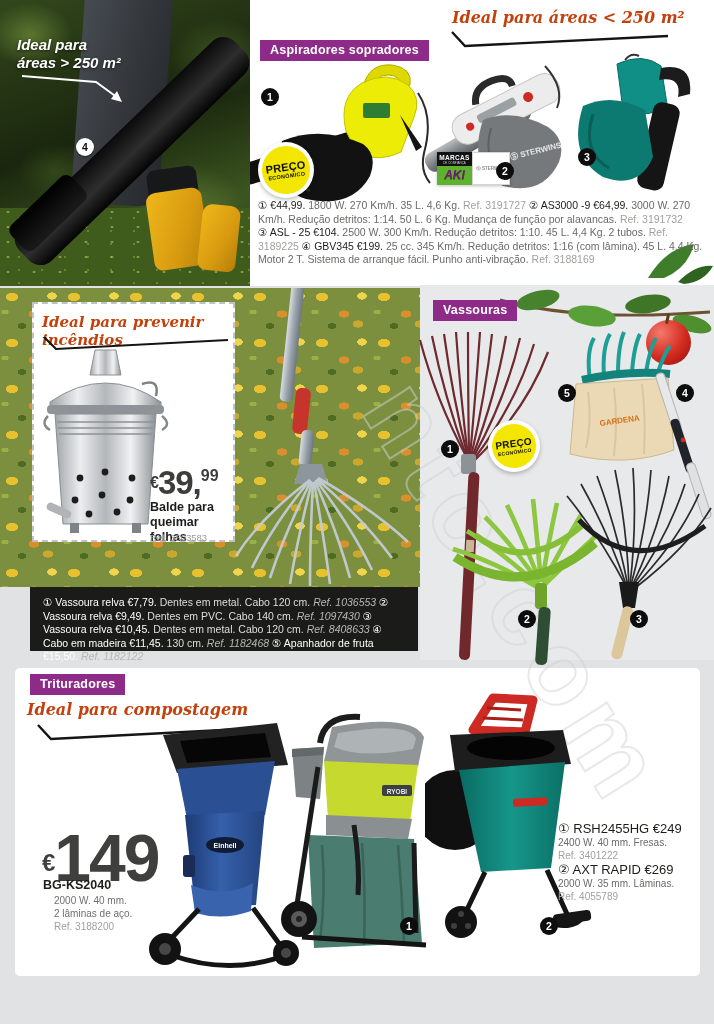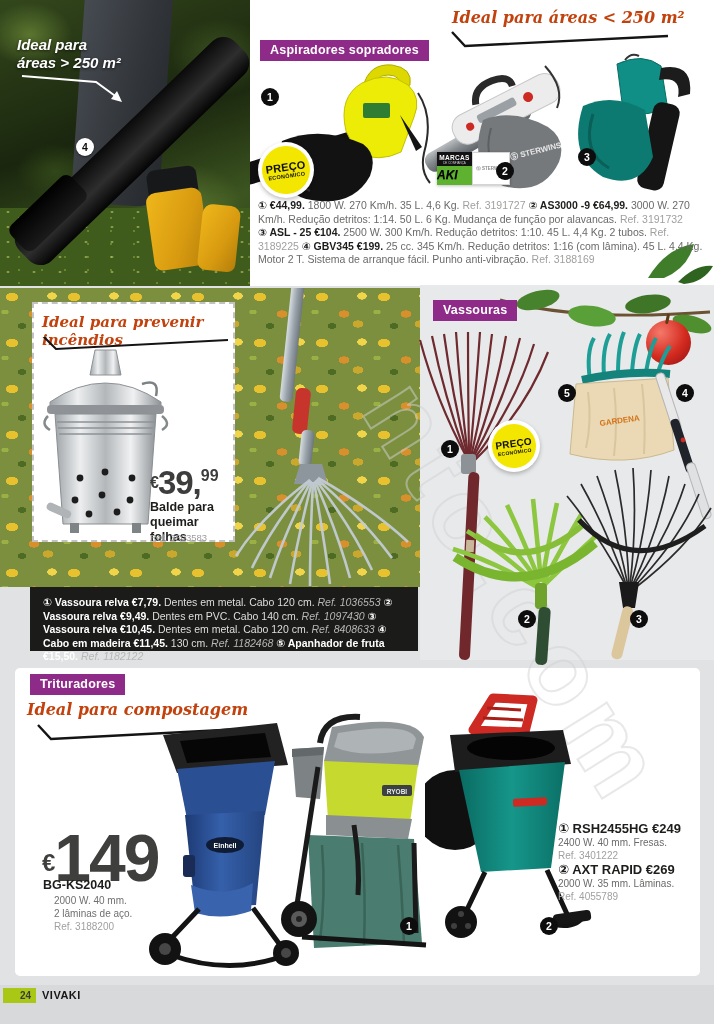--- a/index.html
+++ b/index.html
@@ -16,21 +16,21 @@
             color:#fff;font-size:10.5px;font-weight:bold;display:flex;align-items:center;
             justify-content:center;z-index:6;}
   .numbadge.white{background:#fff;color:#0d0d0d;box-shadow:0 1px 2px rgba(0,0,0,.5);}
   .preco{position:absolute;width:56px;height:56px;border-radius:50%;background:#fff;
          box-shadow:0 2px 4px rgba(0,0,0,.25);display:flex;align-items:center;justify-content:center;z-index:6;}
   .preco .inner{width:48px;height:48px;border-radius:50%;background:#f3e600;display:flex;
          flex-direction:column;align-items:center;justify-content:center;transform:rotate(-8deg);}
   .preco .l1{font-size:11px;font-weight:bold;color:#111;letter-spacing:.2px;}
   .preco .l2{font-size:5.5px;font-weight:bold;color:#111;letter-spacing:.3px;}
   .segtext{white-space:pre-line;font-size:10.5px;line-height:13.6px;color:#6a6a69;}
-  .segtext .seg-b{font-weight:bold;color:#1d1d1b;}
+  .segtext .seg-b{font-weight:normal;color:#1d1d1b;}
   .segtext .seg-n{color:#6a6a69;}
   .segtext .seg-r{color:#a0a09f;}
   .darkbox{background:#1b1b1a;color:#eee;padding:9px 13px;box-sizing:border-box;}
   .darkbox .seg-b{color:#fff;}
   .darkbox .seg-n{color:#dededd;}
   .darkbox .seg-r{color:#b7b7b6;font-style:italic;}
   .checkline{position:absolute;z-index:3;}
 
   
   .top-section{position:absolute;left:0;top:0;width:714px;height:286px;background:#fff;}
@@ -62,21 +62,21 @@
         text-shadow:0 1px 3px rgba(0,0,0,.7);z-index:5;}
 
   .topdesc{position:absolute;left:258px;top:199px;width:446px;}
 
   
   .marcas{position:absolute;display:flex;z-index:6;box-shadow:0 1px 3px rgba(0,0,0,.25);}
   .marcas .left{width:35px;}
   .marcas .blk{background:#121212;color:#fff;text-align:center;padding:2px 0 1px;}
   .marcas .blk .t1{font-size:6.5px;font-weight:bold;letter-spacing:.3px;}
   .marcas .blk .t2{font-size:3px;color:#cfcfcf;}
-  .marcas .grn{background:#5fb130;color:#000000;text-align:left;font-weight:bold;
+  .marcas .grn{background:#5fb130;color:#701a75;text-align:center;font-weight:bold;
                font-style:italic;font-size:12px;padding:2px 0 3px;text-shadow:0 1px 0 #39751a;}
   .marcas .right{width:36px;background:#fff;border:1px solid #d4d4d4;display:flex;
                align-items:center;justify-content:center;font-size:4.5px;color:#8a8a8a;font-weight:bold;}
 
   
   .leaves-photo{position:absolute;left:0;top:288px;width:420px;height:299px;overflow:hidden;
     background-image:
       radial-gradient(10px 7px at 12px 9px,#e8c12f 58%,transparent 62%),
       radial-gradient(9px 6px at 34px 26px,#d8902c 58%,transparent 62%),
       radial-gradient(8px 6px at 52px 8px,#f0d44a 58%,transparent 62%),
@@ -481,18 +481,14 @@
 
   <div class="shred-right segtext"><span class="seg-b">① RSH2455HG €249
 </span><span class="seg-n">2400 W. 40 mm. Fresas.
 </span><span class="seg-r">Ref. 3401222
 </span><span class="seg-b">② AXT RAPID €269
 </span><span class="seg-n">2000 W. 35 mm. Lâminas.
 </span><span class="seg-r">Ref. 4055789</span></div>
 
   <div class="watermark">nto.com</div>
 
-  <div class="footer-bar">
-    <div class="page-num">24</div>
-    <div class="brand">VIVAKI</div>
-  </div>
 
 </div>
 
 </body></html>

